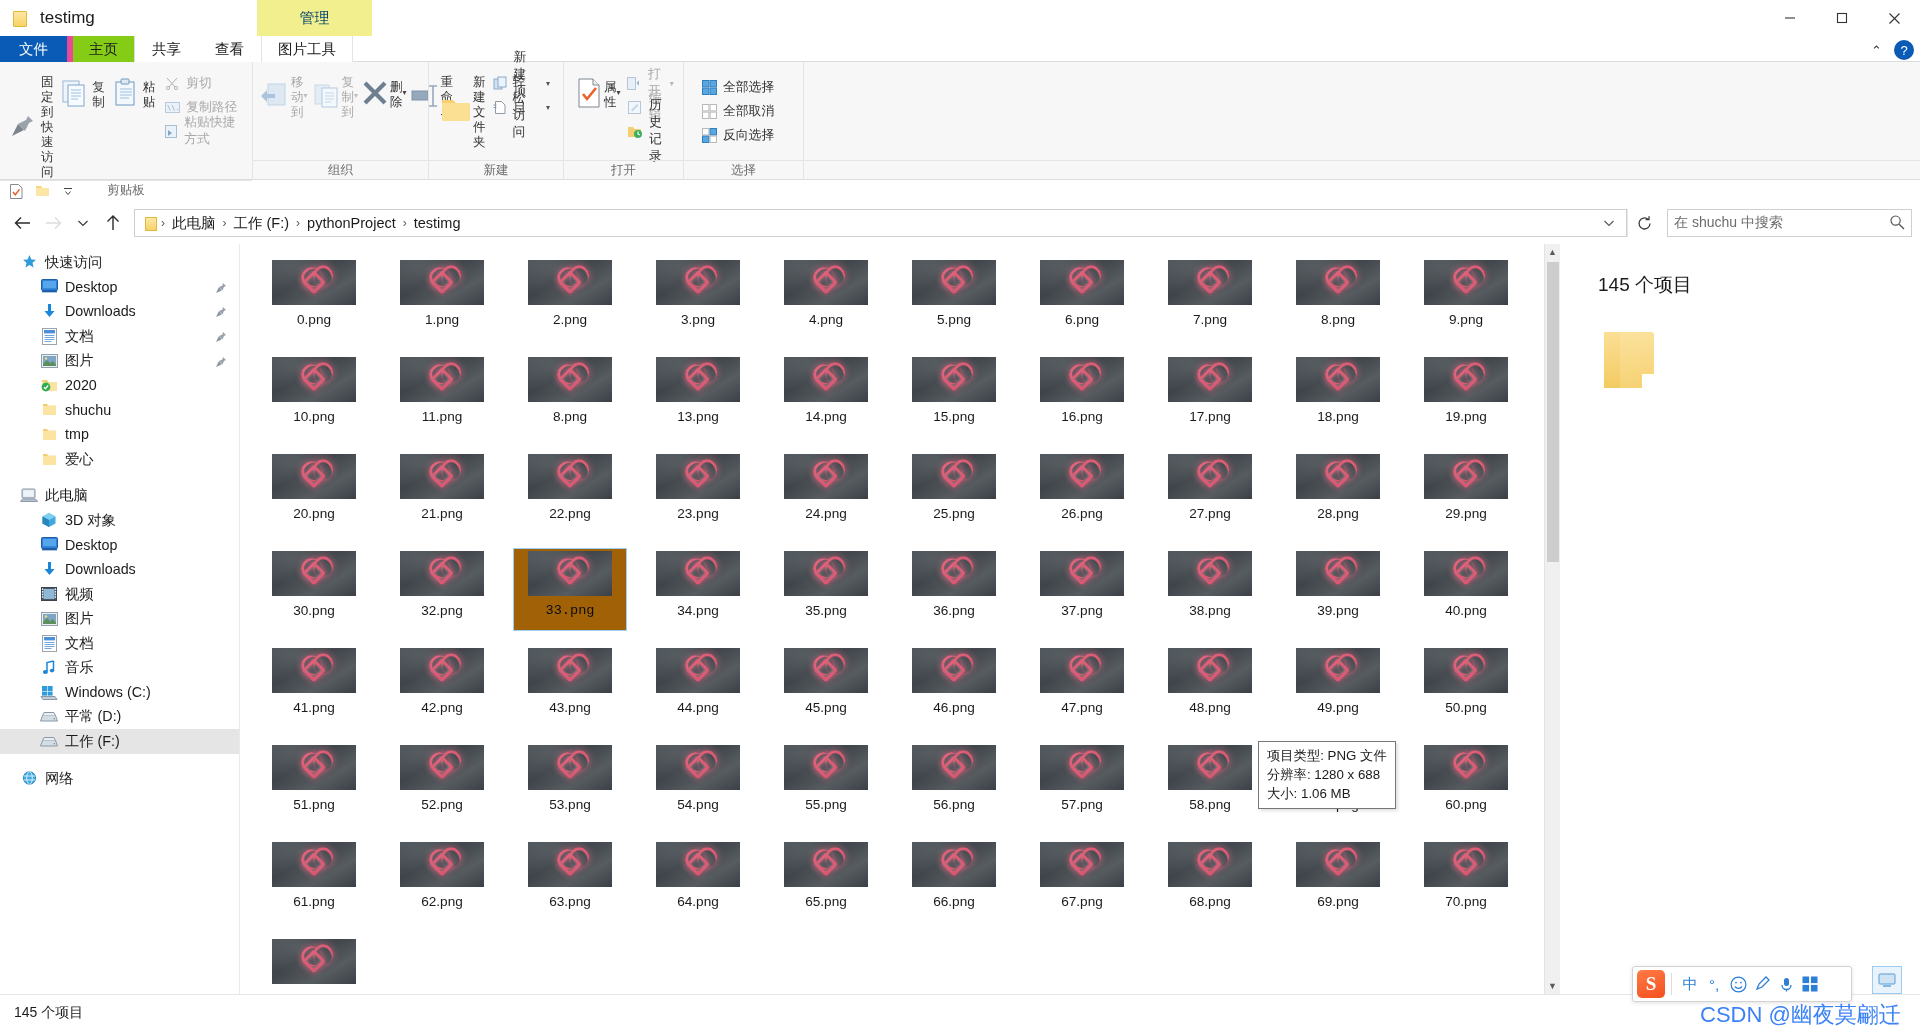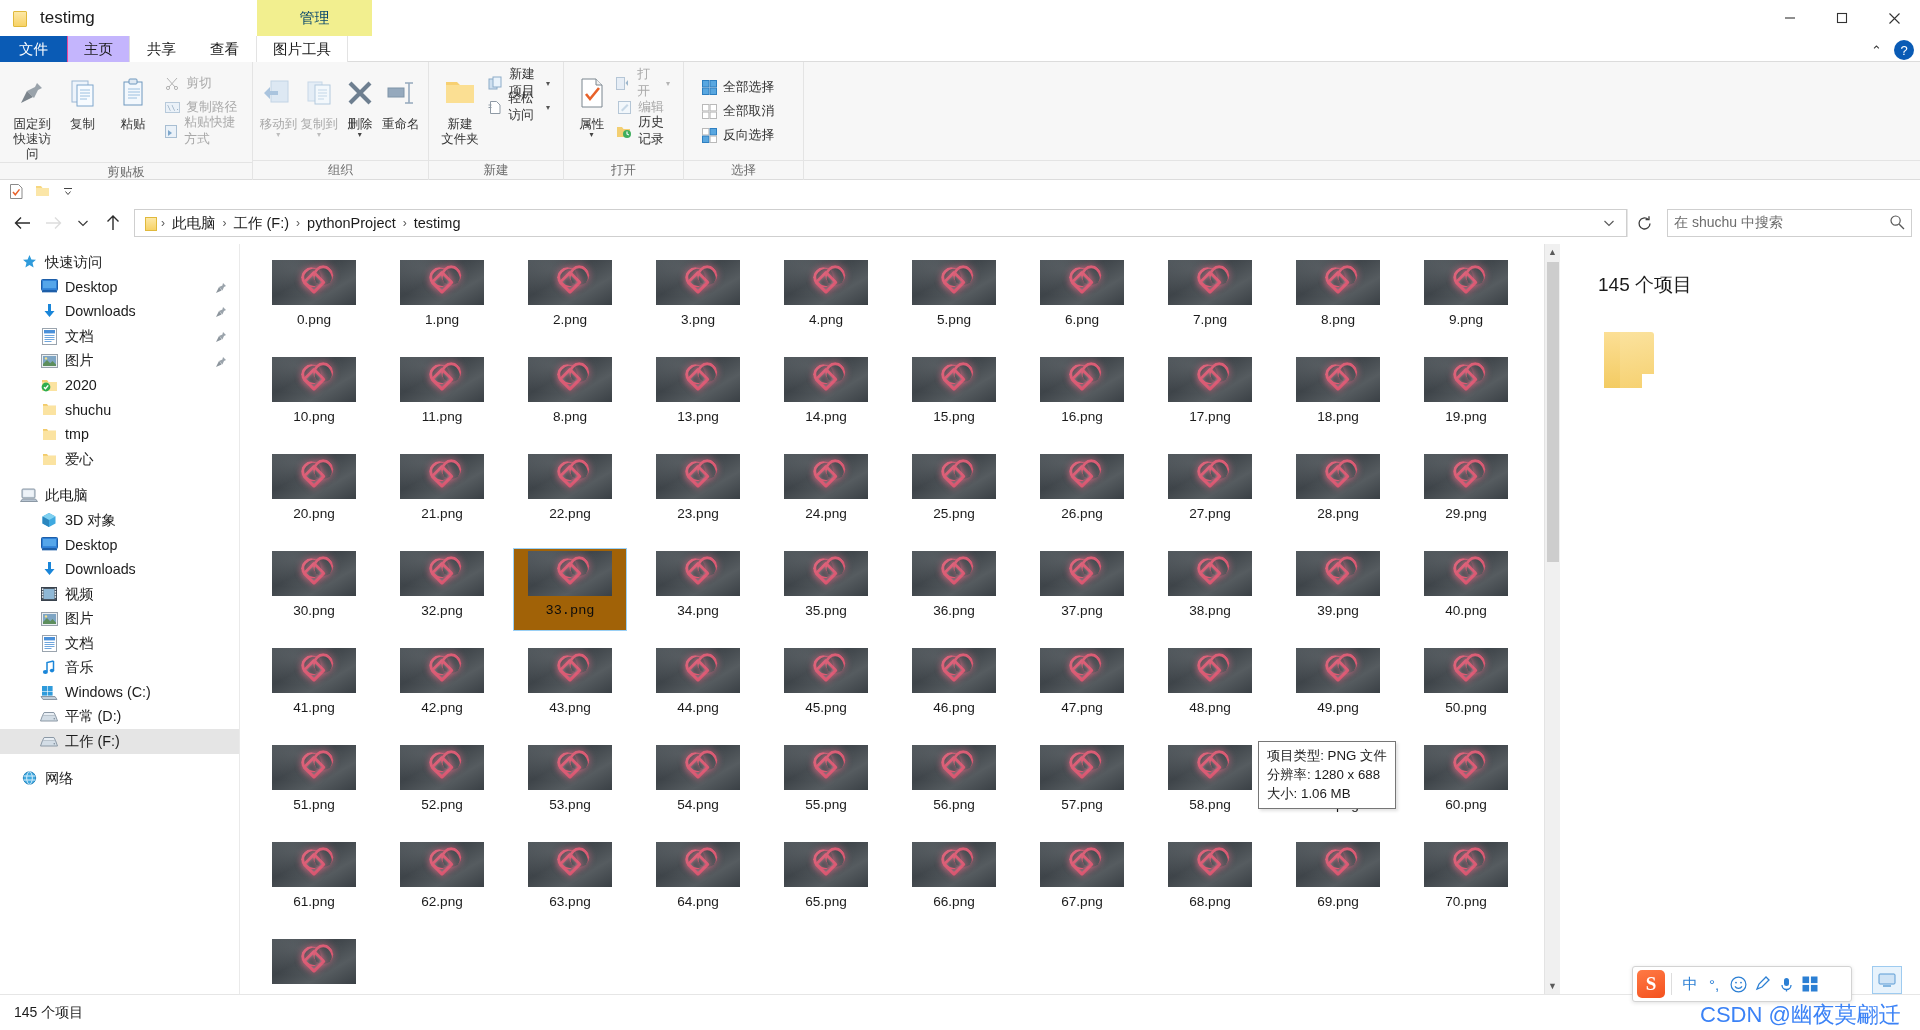--- a/index.html
+++ b/index.html
@@ -24,38 +24,38 @@
   .tool-tab-strip span { font-size:15px; color:#0c4a6e; }
   .win-btns { position:absolute; right:0; top:0; height:36px; display:flex; }
   .win-btn { width:52px; height:36px; display:flex; align-items:center; justify-content:center; }
   .win-btn svg { display:block; }
 
   
   .tabstrip { height:26px; display:flex; align-items:flex-end; background:#fff; position:relative; }
   .tab { height:26px; padding:0 16px; display:flex; align-items:center; justify-content:center;
          font-size:14.5px; color:#1b1b1b; border-left:1px solid transparent; border-right:1px solid transparent;}
   .tab.file { background:#0a5bb5; color:#fff; padding:0 18px; }
-  .tab.active { background:#c4b5fd; border-left:1px solid #ec4899; border-right:1px solid #dcdcdc; }
+  .tab.active { background:#84cc16; border-left:6px solid #ec4899; border-right:1px solid #dcdcdc; }
   .tab.pic-tool { background:#fff; border-left:1px solid #e3e3e3; border-right:1px solid #e3e3e3; color:#1b1b1b;}
   .tabstrip-fill { flex:1; border-bottom:1px solid #dcdcdc; height:26px; }
   .tabstrip .tab:not(.file) { border-bottom:none; }
   .ribbon-right { position:absolute; right:6px; bottom:2px; display:flex; align-items:center; gap:12px;}
   .chev { color:#3a3a3a; font-size:13px; cursor:pointer; }
   .help-btn { width:20px; height:20px; border-radius:50%; background:#0a5bb5; color:#fff;
      font-size:13px; display:flex; align-items:center; justify-content:center; }
 
   
   .ribbon { height:118px; background:#f7f7f7; border-bottom:1px solid #dcdcdc;
             display:flex; position:relative; }
   .rgroup { display:flex; flex-direction:column; position:relative; height:118px; }
   .rgroup-items { flex:1; display:flex; align-items:flex-start; padding:6px 8px 0 8px; gap:2px; }
   .rgroup-label { height:20px; text-align:center; font-size:12.5px; color:#6b6b6b;
                   border-top:1px solid #e4e4e4; line-height:19px; }
   .rgroup + .rgroup { border-left:1px solid #e4e4e4; }
-  .rbig { width:62px; display:flex; flex-direction:column; align-items:center; padding-top:4px; cursor:default;}
+  .rbig { width:62px; display:flex; align-items:center; padding-top:4px; cursor:default;}
   .rbig .gly { height:42px; display:flex; align-items:center; justify-content:center; }
   .rbig .cap { font-size:12.5px; color:#333; text-align:center; line-height:15px; margin-top:3px;}
   .rbig.dis .cap { color:#a8a8a8; }
   .rsmallcol { display:flex; flex-direction:column; padding-top:4px; gap:2px; }
   .rsmall { display:flex; align-items:center; gap:6px; height:22px; padding:0 5px; font-size:12.8px; color:#333;}
   .rsmall.dis { color:#a9a9a9; }
   .rsmall .mini { width:16px; height:16px; display:flex; align-items:center; justify-content:center;}
   .caret { font-size:8px; color:#555; margin-left:2px; }
   .caret.dis { color:#b4b4b4; }
   .dd-caret { font-size:8px; color:#444; line-height:6px; }

